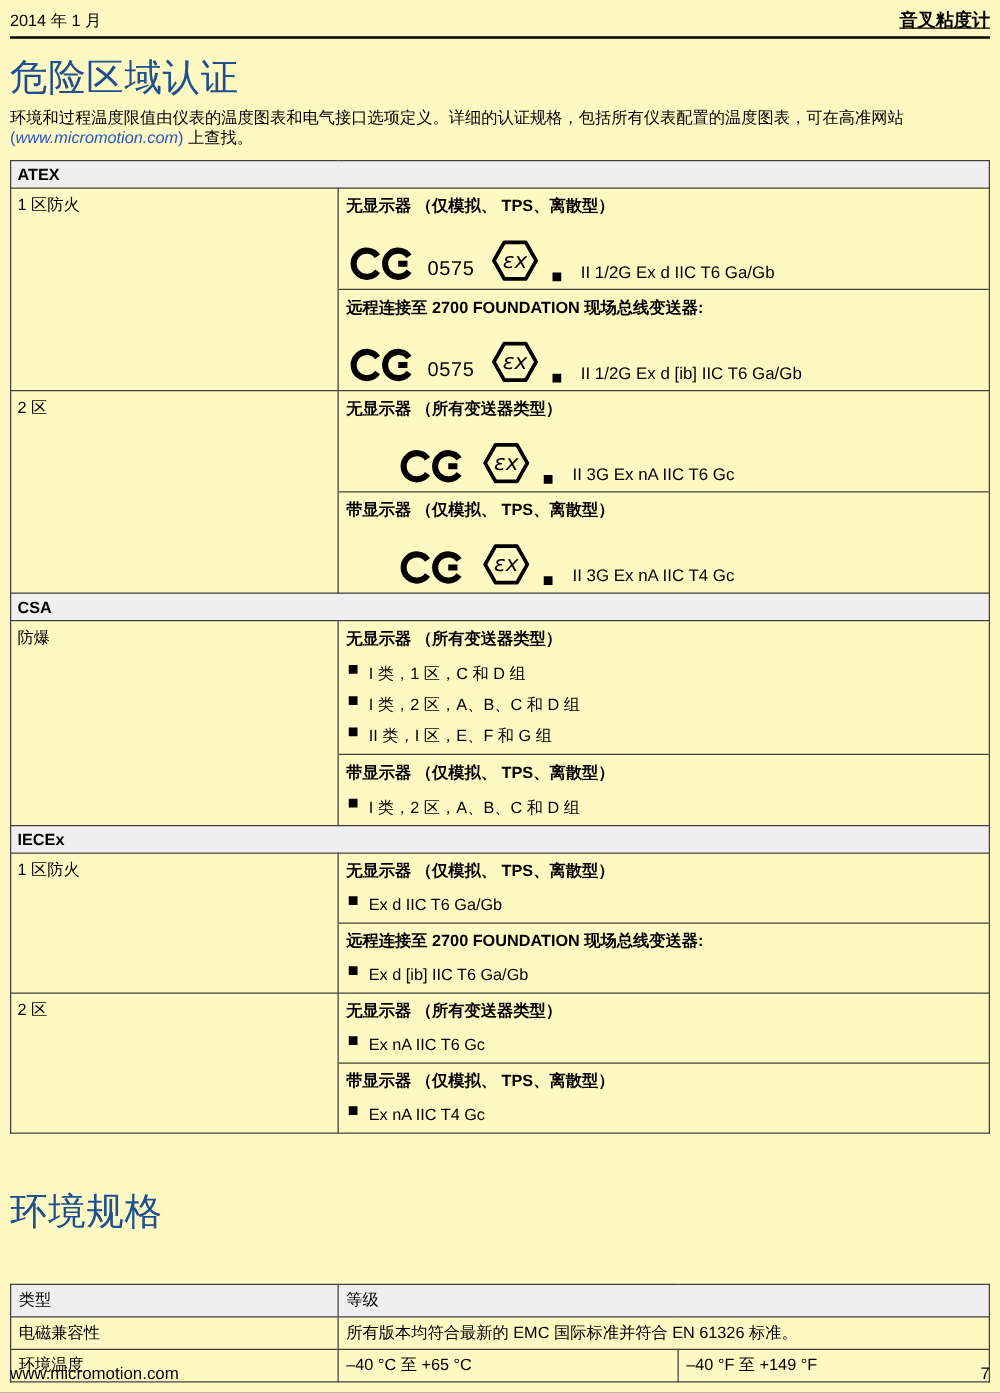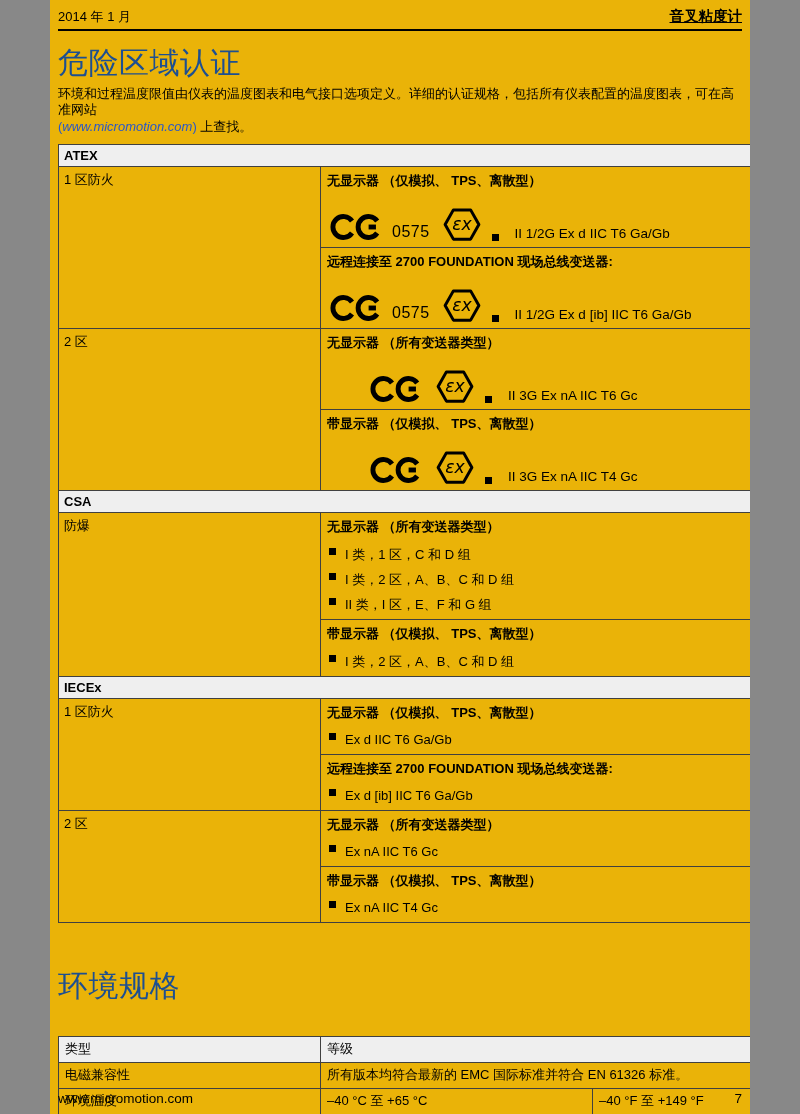--- a/index.html
+++ b/index.html
@@ -1,36 +1,36 @@
 <!DOCTYPE html>
 <html><head>
 <meta charset="utf-8">
 <style>
   html,body { margin:0; padding:0; background:#888; }
   .page {
-    position:relative; width:700px; height:1114px; margin:0 auto;
-    background:#eab308; color:#000;
+    position:relative; width:800px; height:1114px; margin:0 auto;
+    background:#fef9c3; color:#000;
     font-family:"Liberation Sans", sans-serif; overflow:hidden;
   }
   .inner { padding:0 8px; }
 
   
   .tophead {
     display:flex; justify-content:space-between; align-items:flex-end;
     padding:7px 0 3px; border-bottom:2px solid #000;
   }
   .tophead .date { font-size:13px; }
   .tophead .product { font-size:14.5px; font-weight:bold;text-decoration:underline; }
 
   
   h1.blue-title {
     color:#1d4f91; font-size:30px; font-weight:normal;
     margin:15px 0 5px; letter-spacing:0.5px; line-height:1.15;
   }
-  h1.second { margin-top:46px; margin-bottom:32px; }
+  h1.second { margin-top:46px; margin-bottom:40px; }
 
   p.intro { font-size:13px; line-height:1.27; margin:0 0 9px; }
   .blue { color:#2957c8; }
   a.link { color:#2957c8; font-style:italic; text-decoration:none; }
 
   
   table { border-collapse:collapse; width:784px; table-layout:fixed; }
   td { border:1px solid #404040; font-size:13px; vertical-align:top; }
   td.sect { background:#efefef; font-weight:bold; padding:3px 5px; }
   td.lbl { padding:4px 5px; }

